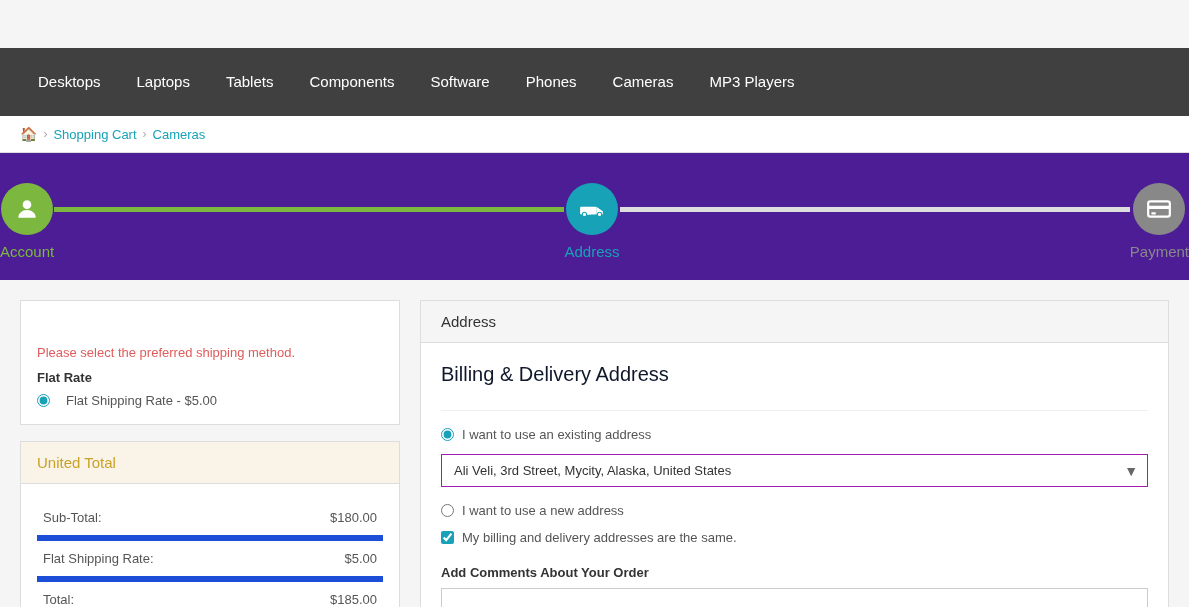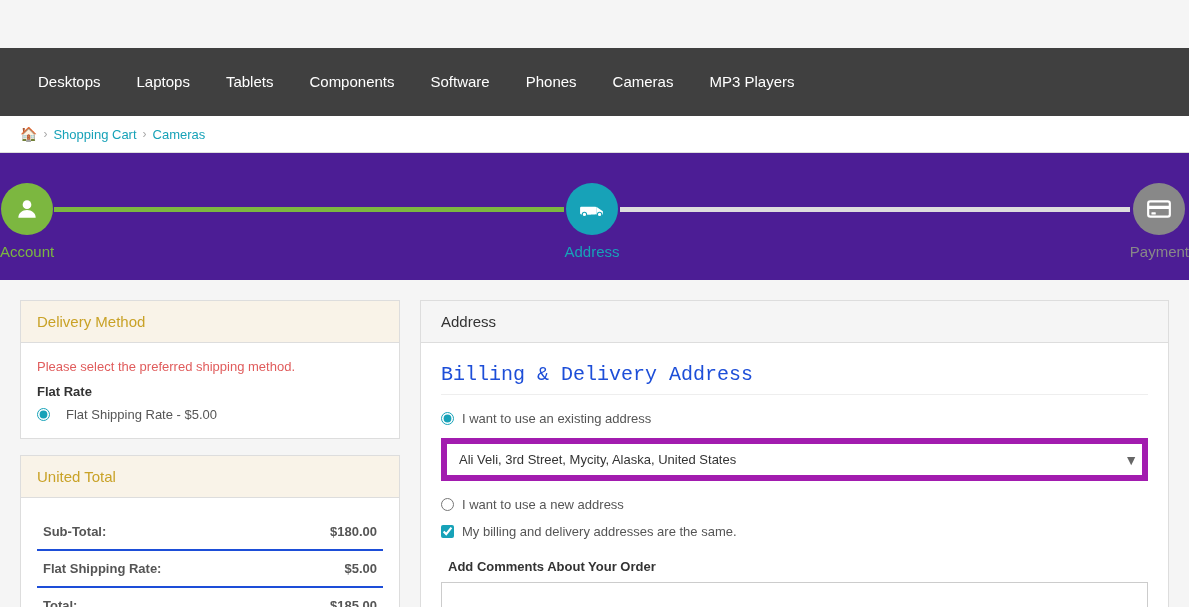--- a/index.html
+++ b/index.html
@@ -120,20 +120,21 @@
       color: #c9a227;
     }
     .card-body {
       padding: 16px;
     }
 
     .shipping-warning {
       color: #e05c5c;
       margin-bottom: 10px;
       font-size: 13px;
+      margin-top: 28px;
     }
     .shipping-name {
       font-weight: bold;
       margin-bottom: 8px;
       font-size: 13px;
     }
     .shipping-option {
       display: flex;
       align-items: center;
       gap: 16px;
@@ -143,23 +144,22 @@
     .shipping-option input[type="radio"] { accent-color: #17a2b8; }
 
     
     .order-total-table {
       width: 100%;
       border-collapse: collapse;
     }
     .order-total-table td {
       padding: 10px 6px;
       font-size: 13px;
-      border-bottom: 2px solid #1d4ed8;
-      color: #555;
-      font-weight: bold;
+      border-bottom: 6px solid #1d4ed8;
+      color: #555;
     }
     .order-total-table td:last-child {
       text-align: right;
       color: #555;
     }
 
     
     .right-panel {
       flex: 1;
       margin-left: 20px;
@@ -174,46 +174,45 @@
       border-bottom: 1px solid #ddd;
       padding: 12px 20px;
       font-size: 15px;
       color: #333;
     }
     .address-card-body {
       padding: 20px;
     }
     .billing-title {
       font-size: 20px;
-      color: #1d4ed8;
+      color: #0f172a;
       font-weight: normal;
       margin-bottom: 16px;
-      padding-bottom: 8px;
+      padding-bottom: 24px;
       border-bottom: 1px solid #eee;
-      font-family: Liberation Mono, monospace;
     }
 
     .radio-option {
       display: flex;
       align-items: center;
       gap: 8px;
       margin-bottom: 12px;
       font-size: 13px;
       color: #555;
     }
     .radio-option input[type="radio"] { accent-color: #17a2b8; }
 
     .address-select-wrapper {
       position: relative;
       margin-bottom: 16px;
     }
     .address-select {
       width: 100%;
       padding: 8px 32px 8px 12px;
-      border: 6px solid #a21caf;
+      border: 1px solid #a21caf;
       appearance: none;
       font-size: 13px;
       color: #333;
       background: #fff;
       cursor: pointer;
     }
     .select-arrow {
       position: absolute;
       right: 10px;
       top: 50%;
@@ -230,21 +229,20 @@
       font-size: 13px;
       color: #555;
     }
     .checkbox-option input[type="checkbox"] { accent-color: #17a2b8; }
 
     .comments-label {
       font-weight: bold;
       font-size: 13px;
       color: #333;
       margin-bottom: 8px;
-      margin-left: 7px;
     }
     .comments-area {
       width: 100%;
       border: 1px solid #ccc;
       height: 40px;
       resize: none;
     }
   </style>
 </head>
 <body>
@@ -306,21 +304,20 @@
     </div>
     <div class="step-label gray">Payment</div>
   </div>
 </div>
 
 <div class="main-content">
 
   <div class="left-panel">
 
     <div class="card">
-      <div class="card-header">Delivery Method</div>
       <div class="card-body">
         <div class="shipping-warning">Please select the preferred shipping method.</div>
         <div class="shipping-name">Flat Rate</div>
         <label class="shipping-option">
           <input type="radio" name="shipping" checked="" style="">
           <span>Flat Shipping Rate - $5.00</span>
         </label>
       </div>
     </div>
 

